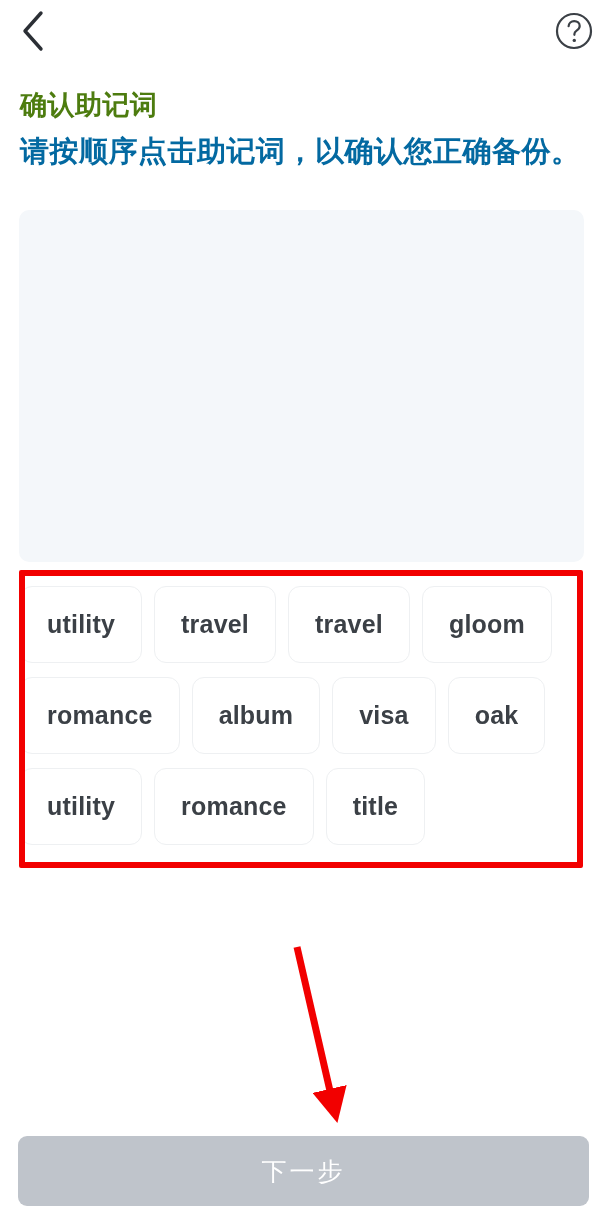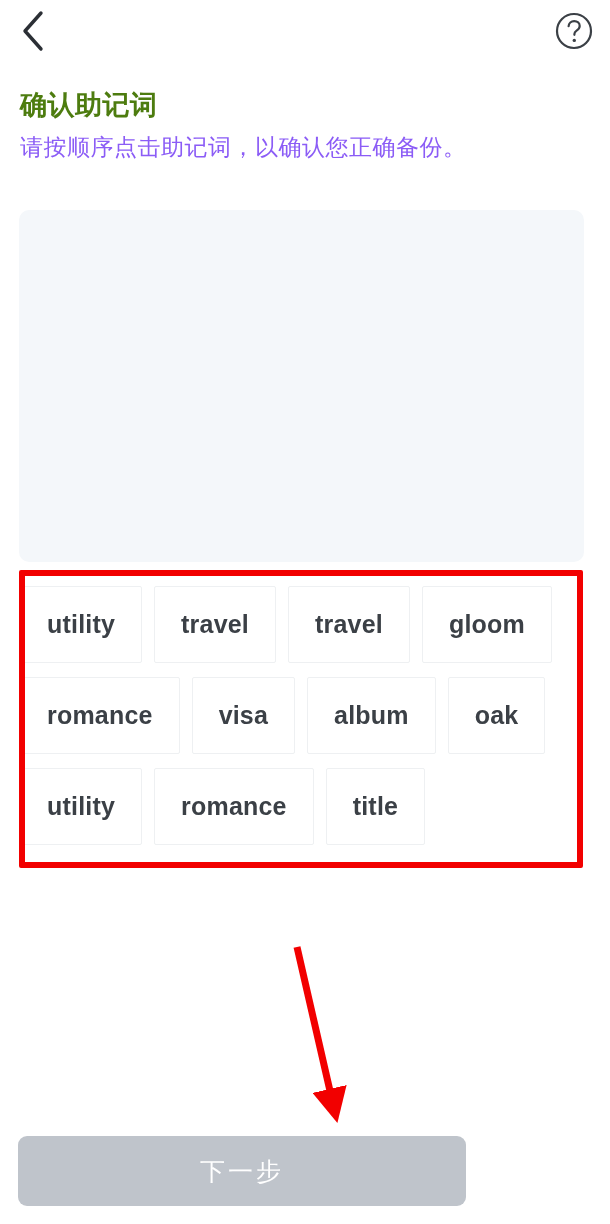--- a/index.html
+++ b/index.html
@@ -60,23 +60,23 @@
     font-weight: bold;
     color: #4d7c0f;
     letter-spacing: 0.5px;
     line-height: 1.15;
   }
 
   .page-subtitle {
     position: absolute;
     left: 20px;
     top: 133px;
-    font-size: 23px;
-    font-weight: normal;
-    color: #8b5cf6;
+    font-size: 29px;
+    font-weight: bold;
+    color: #0369a1;
     letter-spacing: 0.5px;
     line-height: 1.3;
     white-space: nowrap;
   }
 
   
   .answer-panel {
     position: absolute;
     left: 19px;
     top: 210px;
@@ -97,39 +97,39 @@
     align-content: flex-start;
     gap: 14px 12px;
   }
 
   .word-chip {
     height: 77px;
     padding: 0 26px;
     min-width: 86px;
     background: #ffffff;
     border: 1px solid #eef0f2;
-    border-radius: 2px;
+    border-radius: 12px;
     display: flex;
     align-items: center;
     justify-content: center;
     font-size: 25px;
     font-weight: bold;
     color: #3b4046;
     letter-spacing: 0.2px;
     cursor: pointer;
     user-select: none;
     white-space: nowrap;
   }
 
   
   .next-button {
     position: absolute;
     left: 18px;
     top: 1136px;
-    width: 448px;
+    width: 571px;
     height: 70px;
     background: #bfc4cb;
     border: none;
     border-radius: 9px;
     color: #ffffff;
     font-size: 25px;
     font-family: Liberation Sans, sans-serif;
     letter-spacing: 3px;
     cursor: default;
     display: flex;
@@ -185,22 +185,22 @@
 <div class="page-subtitle">请按顺序点击助记词，以确认您正确备份。</div>
 
 <div class="answer-panel"></div>
 
 <div class="word-pool">
   <div class="word-chip">utility</div>
   <div class="word-chip">travel</div>
   <div class="word-chip">travel</div>
   <div class="word-chip">gloom</div>
   <div class="word-chip">romance</div>
+  <div class="word-chip">album</div>
   <div class="word-chip">visa</div>
-  <div class="word-chip">album</div>
   <div class="word-chip">oak</div>
   <div class="word-chip">utility</div>
   <div class="word-chip">romance</div>
   <div class="word-chip">title</div>
 </div>
 
 <button class="next-button">下一步</button>
 
 <div class="annotation-layer">
   <div class="annot-box"></div>

